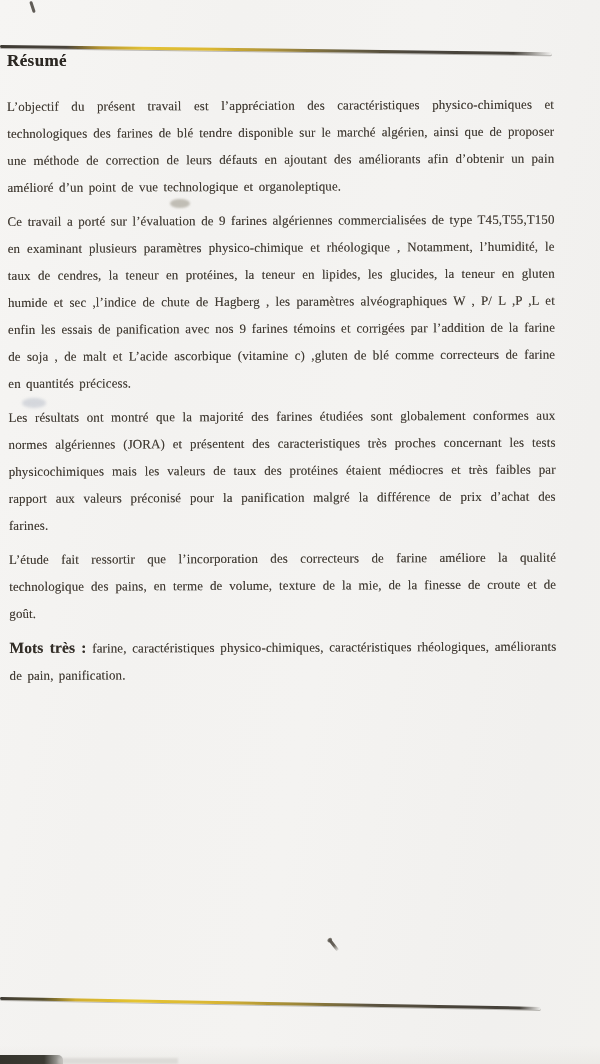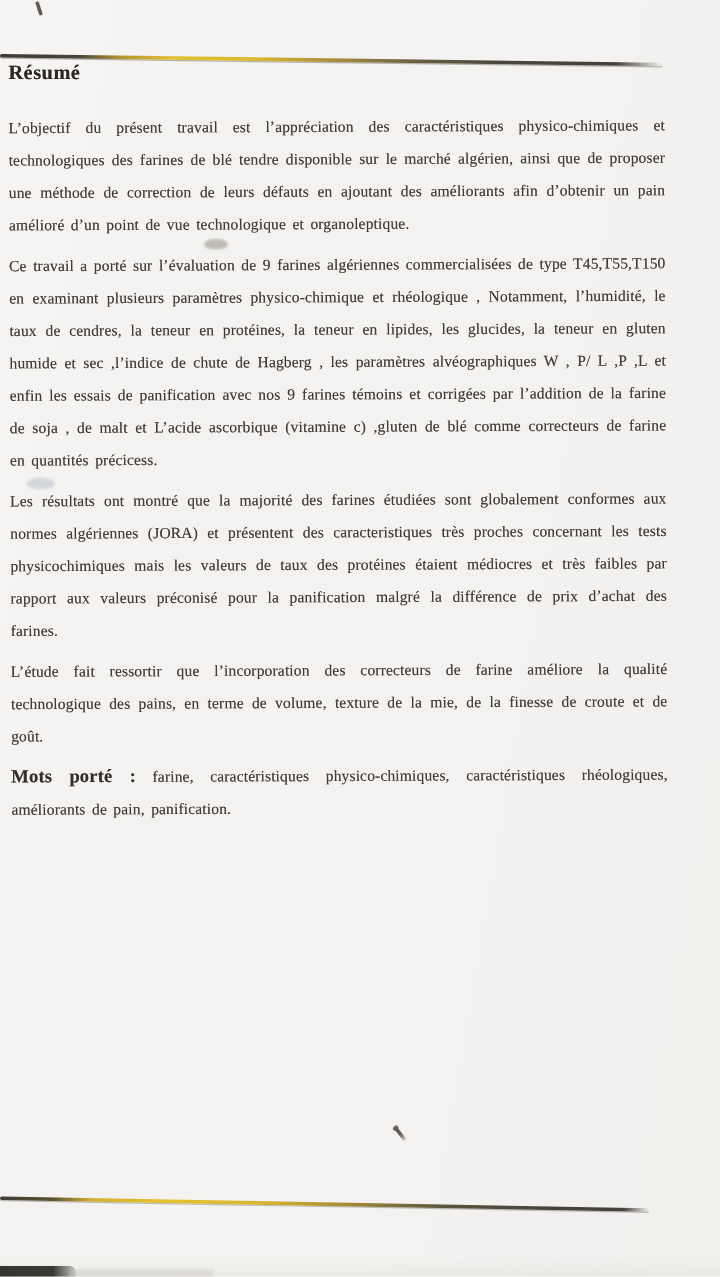--- a/index.html
+++ b/index.html
@@ -88,21 +88,21 @@
   <div class="rule rule-top artifact-none"></div>
 
   <h1 class="title">Résumé</h1>
 
   <div class="content">
     <p class="para">L’objectif du présent travail est l’appréciation des caractéristiques physico-chimiques et technologiques des farines de blé tendre disponible sur le marché algérien, ainsi que de proposer une méthode de correction de leurs défauts en ajoutant des améliorants afin d’obtenir un pain amélioré d’un point de vue technologique et organoleptique.</p>
     <p class="para">Ce travail a porté sur l’évaluation de 9 farines algériennes commercialisées de type T45,T55,T150 en examinant plusieurs paramètres physico-chimique et rhéologique , Notamment, l’humidité, le taux de cendres, la teneur en protéines, la teneur en lipides, les glucides, la teneur en gluten humide et sec ,l’indice de chute de Hagberg , les paramètres alvéographiques W , P/ L ,P ,L et enfin les essais de panification avec nos 9 farines témoins et corrigées par l’addition de la farine de soja , de malt et L’acide ascorbique (vitamine c) ,gluten de blé comme correcteurs de farine en quantités précicess.</p>
     <p class="para">Les résultats ont montré que la majorité des farines étudiées sont globalement conformes aux normes algériennes (JORA) et présentent des caracteristiques très proches concernant les tests physicochimiques mais les valeurs de taux des protéines étaient médiocres et très faibles par rapport aux valeurs préconisé pour la panification malgré la différence de prix d’achat des farines.</p>
     <p class="para">L’étude fait ressortir que l’incorporation des correcteurs de farine améliore la qualité technologique des pains, en terme de volume, texture de la mie, de la finesse de croute et de goût.</p>
     <p class="keywords">
-      <span class="kw-label">Mots porté :</span> 
+      <span class="kw-label">Mots très :</span> 
       <span class="kw-text">farine, caractéristiques physico-chimiques, caractéristiques rhéologiques, améliorants de pain, panification.</span>
     </p>
   </div>
 
   <div class="artifact smudge-green"></div>
   <div class="artifact smudge-blue"></div>
   <div class="artifact pen-mark-top"></div>
   <div class="artifact pen-mark-mid"></div>
 
   <div class="artifact bottom-wash"></div>

